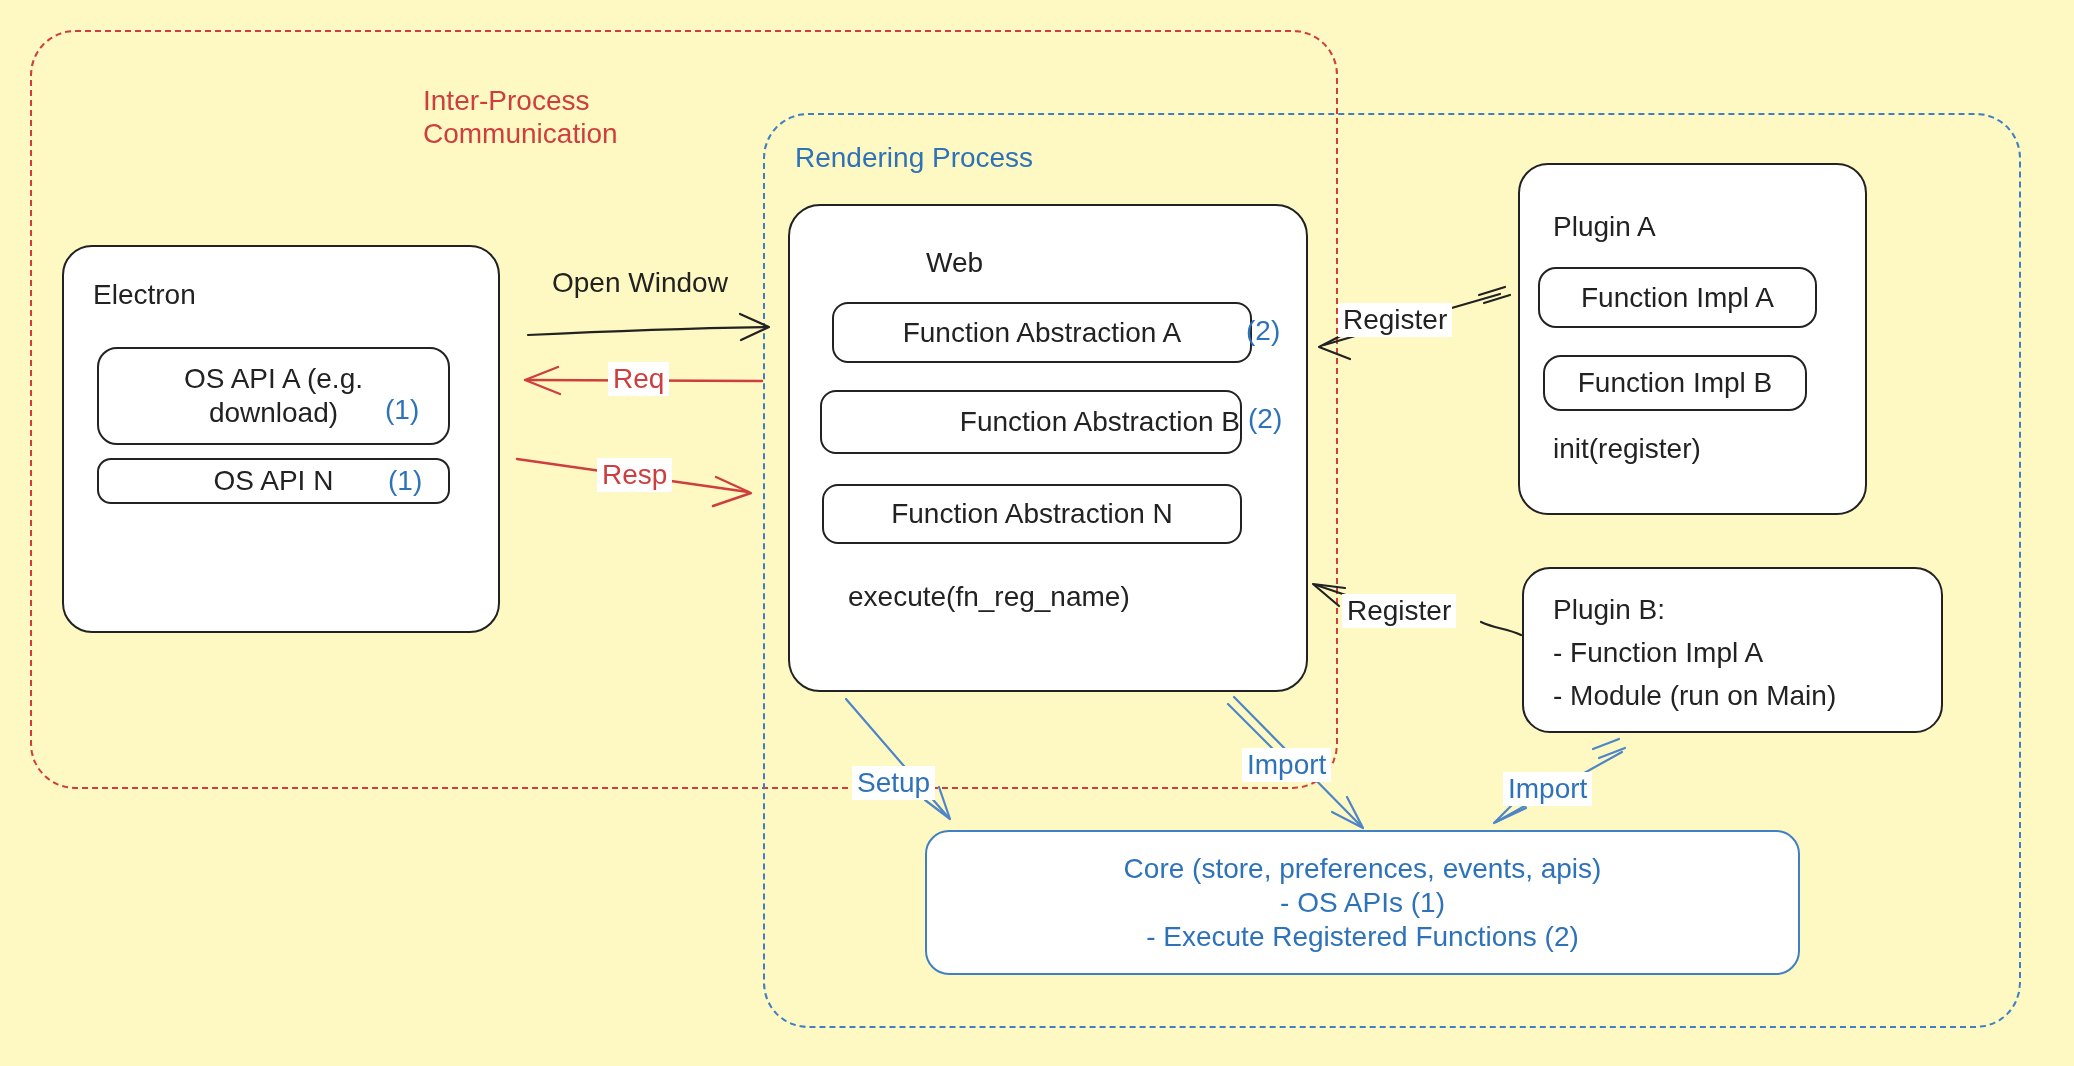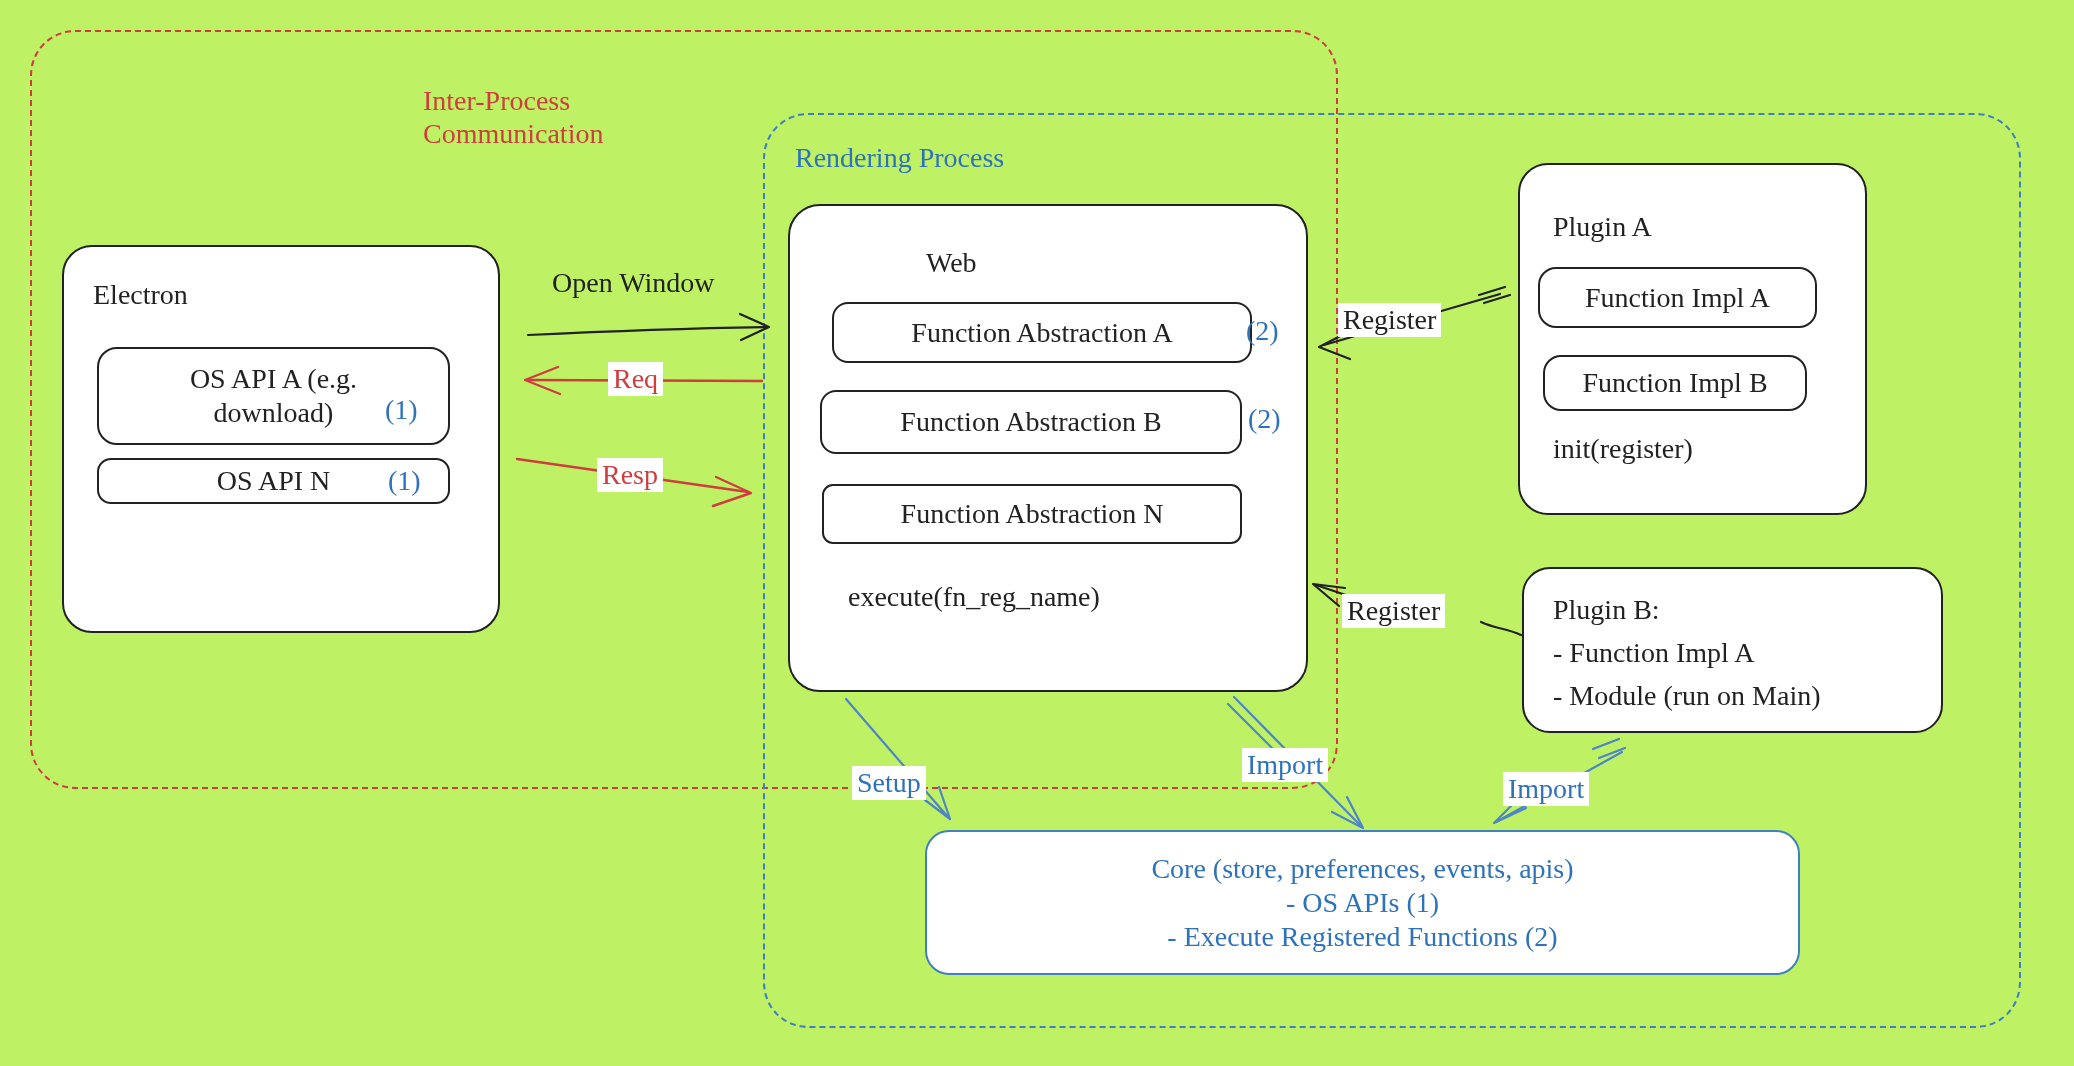--- a/index.html
+++ b/index.html
@@ -1,18 +1,18 @@
 <!DOCTYPE html>
 <html style="--ink: #222222; --red: #cf3e3e; --blue-text: #2e72ba; --blue-line: #4d85c8; --blue-border: #4080c2;"><head>
 <meta charset="utf-8">
 <style>
   html,body{margin:0;padding:0;background:#ffffff;}
   #canvas{
-    position:relative;width:2074px;height:1066px;background:#bef264;overflow:hidden;
-    font-family:Liberation Serif, serif;
+    position:relative;width:2074px;height:1066px;background:#fef9c3;overflow:hidden;
+    font-family:Liberation Sans, sans-serif;
     color:var(--ink,#222);font-size:28px;line-height:34px;white-space:pre;
   }
   .box{position:absolute;border:2.3px solid var(--ink,#222);border-radius:26px;background:#fff;box-sizing:border-box;}
   .dashedbox{position:absolute;border-radius:45px;box-sizing:border-box;background:transparent;}
   .red-dash{border:2.6px dashed var(--red,#cf3e3e);}
   .blue-dash{border:2.6px dashed var(--blue-border,#4080c2);}
   .blue-box{border:2.2px solid var(--blue-border,#4080c2) !important;}
   .label{position:absolute;z-index:6;}
   .onarrow{background:#fff;padding:0 5px;}
   .red-t{color:var(--red,#cf3e3e);}
@@ -55,26 +55,26 @@
 
   
   <div class="box" style="left:788px;top:204px;width:520px;height:488px;border-radius:32px;"></div>
   <div class="label" style="left:926px;top:246px;">Web</div>
 
   <div class="box ctr" style="left:820px;top:302px;width:420px;height:61px;border-radius:16px;z-index:2;margin-left:12px;">
     <div>Function Abstraction A</div>
   </div>
   <div class="label badge" style="left:1246px;top:314px;">(2)</div>
 
-  <div class="box ctr" style="left:820px;top:390px;width:422px;height:64px;border-radius:16px;z-index:2;">
+  <div class="box ctr" style="left:820px;top:390px;width:422px;height:64px;border-radius:16px;z-index:2;align-items:flex-end;">
     <div>Function Abstraction B</div>
   </div>
   <div class="label badge" style="left:1248px;top:402px;">(2)</div>
 
-  <div class="box ctr" style="left:822px;top:484px;width:420px;height:60px;border-radius:11px;z-index:2;">
+  <div class="box ctr" style="left:822px;top:484px;width:420px;height:60px;border-radius:16px;z-index:2;">
     <div>Function Abstraction N</div>
   </div>
 
   <div class="label" style="left:848px;top:580px;">execute(fn_reg_name)</div>
 
   
   <div class="box" style="left:1518px;top:163px;width:349px;height:352px;border-radius:30px;"></div>
   <div class="label" style="left:1553px;top:210px;">Plugin A</div>
   <div class="box ctr" style="left:1538px;top:267px;width:279px;height:61px;border-radius:18px;z-index:2;">
     <div>Function Impl A</div>

